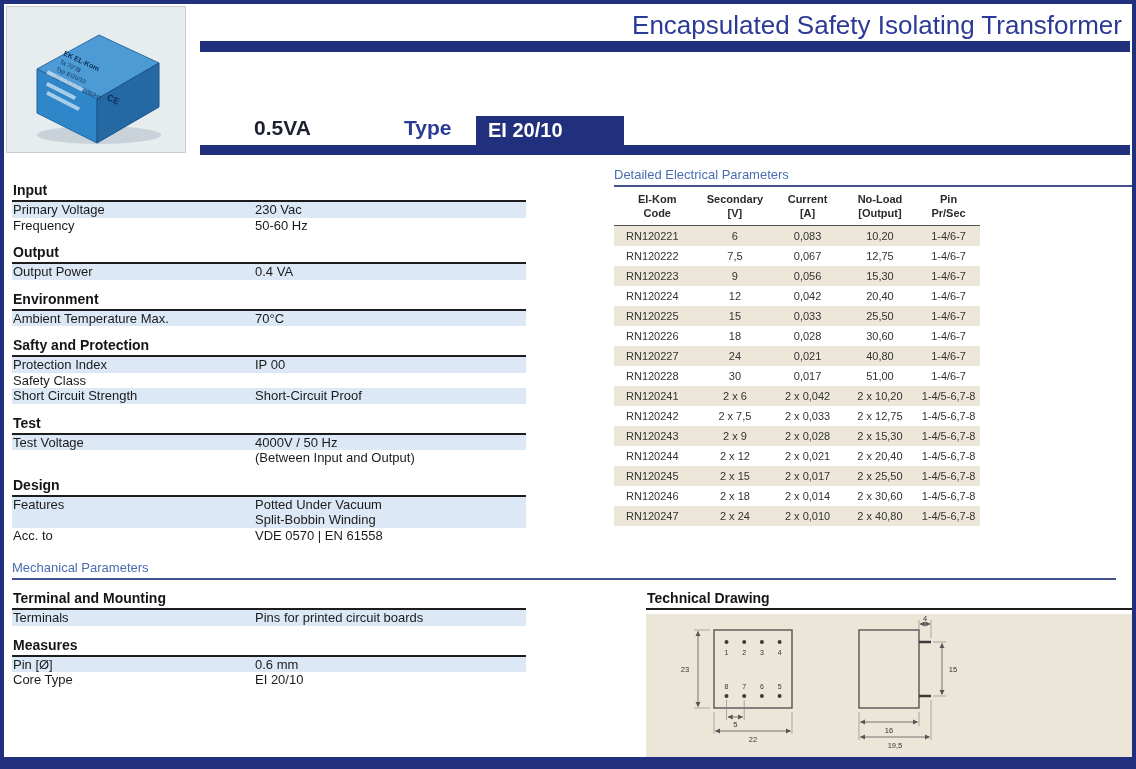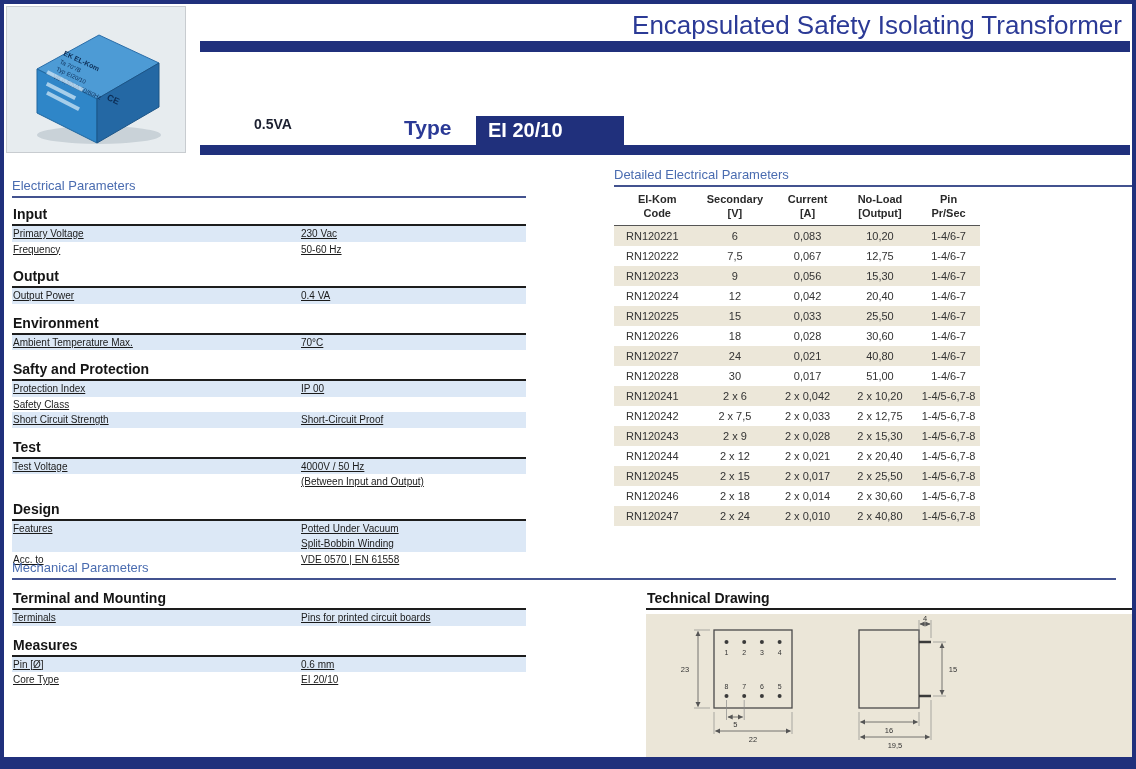--- a/index.html
+++ b/index.html
@@ -4,38 +4,38 @@
 <style>
   html,body{margin:0;padding:0;background:#ffffff;font-family:"Liberation Sans",sans-serif;}
   .page{position:relative;width:1136px;height:769px;box-sizing:border-box;border:4px solid #20307c;background:#fff;overflow:hidden;}
 
   
   .product-image-box{position:absolute;left:2px;top:2px;width:178px;height:145px;border:1px solid #c8ccd0;background:#e7ecef;}
   .page-title{position:absolute;right:10px;top:6px;font-size:26px;color:#2b3a96;white-space:nowrap;}
   .bar{position:absolute;background:#20307c;}
   .bar1{left:196px;right:2px;top:37px;height:11px;}
   .bar2{left:196px;right:2px;top:141px;height:10px;}
-  .va-rating{position:absolute;left:250px;top:112px;font-size:14px;font-weight:bold;color:#1c2030;}
+  .va-rating{position:absolute;left:250px;top:112px;font-size:21px;font-weight:bold;color:#1c2030;}
   .type-label{position:absolute;left:400px;top:112px;font-size:21px;font-weight:bold;color:#2b3a96;}
   .type-badge{position:absolute;left:472px;top:112px;width:148px;height:29px;background:#20307c;color:#fff;font-size:20px;font-weight:bold;display:flex;align-items:center;padding-left:12px;box-sizing:border-box;}
 
   
   .col-heading{font-size:13px;color:#4a6cb0;padding-bottom:3px;border-bottom:2px solid #43528f;margin:0 0 6px 0;font-weight:normal;}
 
   
   .param-block{position:absolute;width:514px;}
   #elec-block{left:8px;top:174px;}
   #mech-heading{position:absolute;left:8px;right:16px;top:556px;}
   #mech-block{left:8px;top:582px;}
   .sec-title{font-size:14px;font-weight:bold;color:#151515;border-bottom:2px solid #1d1d1d;padding:2px 1px 2px;margin-top:9px;}
   .sec-title:first-child{margin-top:2px;}
-  .param-row{display:flex;font-size:10px;line-height:15.5px;color:#1b1b1b;padding:0 1px;text-decoration:underline;}
+  .param-row{display:flex;font-size:13px;line-height:15.5px;color:#1b1b1b;padding:0 1px;}
   .param-row.shaded{background:#dce8f6;}
   .param-label{width:242px;flex:none;}
-  .param-value{flex:1;margin-left:46px;}
+  .param-value{flex:1;}
 
   
   #right-block{position:absolute;left:610px;top:163px;width:518px;}
   .detail-table{border-collapse:collapse;width:366px;font-size:11px;color:#333;margin-top:4px;}
   .detail-table th{font-weight:bold;color:#2a2a2a;font-size:11px;line-height:1.25;padding:0 2px 4px 2px;border-bottom:1.5px solid #555;text-align:center;vertical-align:bottom;}
   .detail-table th:first-child{text-align:center;padding-left:5px;}
   .detail-table td{padding:4px 2px;text-align:center;}
   .detail-table td:first-child{text-align:left;padding-left:12px;}
   .detail-table tbody tr:nth-child(odd){background:#ece7d9;}
   .detail-table th:nth-child(1){width:80px;}
@@ -84,21 +84,20 @@
   </div>
 
   <div class="page-title">Encapsulated Safety Isolating Transformer</div>
   <div class="bar bar1"></div>
   <div class="va-rating">0.5VA</div>
   <div class="type-label">Type</div>
   <div class="type-badge">EI 20/10</div>
   <div class="bar bar2"></div>
 
   <div class="param-block" id="elec-block">
-    <h2 class="col-heading">Electrical Parameters</h2>
     <div id="electrical-sections">
         <div class="sec-title">Input</div>
         <div class="param-row shaded">
           <span class="param-label">Primary Voltage</span>
           <span class="param-value">230 Vac</span>
         </div>
         <div class="param-row">
           <span class="param-label">Frequency</span>
           <span class="param-value">50-60 Hz</span>
         </div>

